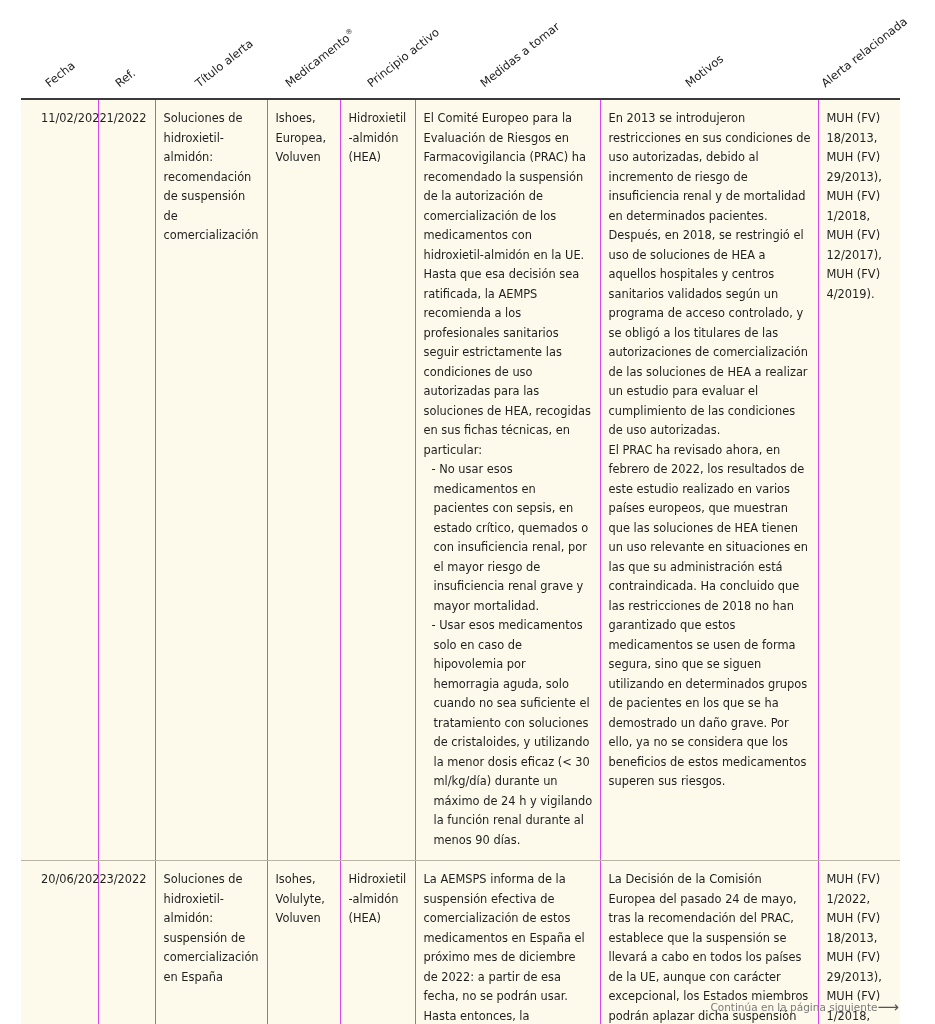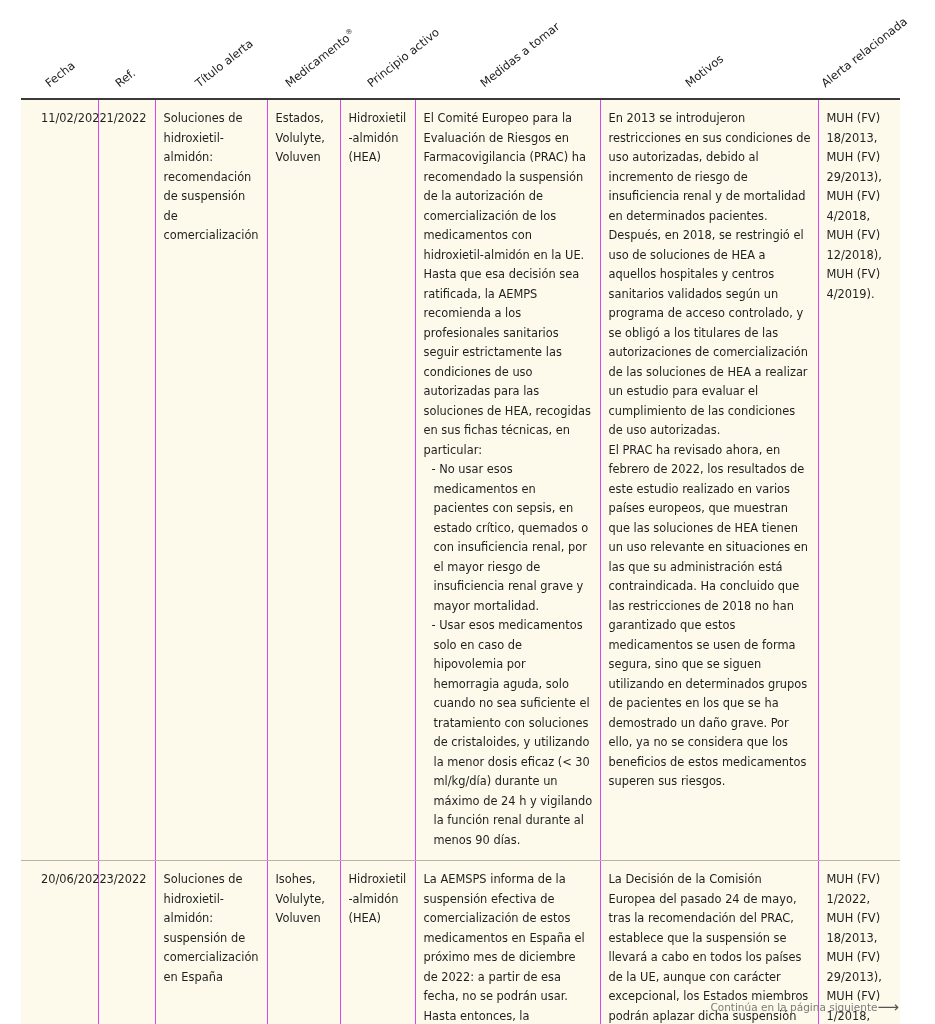--- a/index.html
+++ b/index.html
@@ -46,32 +46,32 @@
     <col style="width:75px">
       <col style="width:185px">
       <col style="width:218px">
       <col style="width:82px">
   </colgroup>
   <tbody>
       <tr class="row1">
     <td>11/02/2022</td>
     <td>1/2022</td>
     <td>Soluciones de hidroxietil-almidón: recomendación de suspensión de comercialización</td>
-    <td>Estados, Volulyte, Voluven</td>
+    <td>Ishoes, Europea, Voluven</td>
     <td>Hidroxietil -almidón (HEA)</td>
     <td>
       <div>El Comité Europeo para la Evaluación de Riesgos en Farmacovigilancia (PRAC) ha recomendado la suspensión de la autorización de comercialización de los medicamentos con hidroxietil-almidón en la UE. Hasta que esa decisión sea ratificada, la AEMPS recomienda a los profesionales sanitarios seguir estrictamente las condiciones de uso autorizadas para las soluciones de HEA, recogidas en sus fichas técnicas, en particular:</div>
       <div class="bullet">- No usar esos medicamentos en pacientes con sepsis, en estado crítico, quemados o con insuficiencia renal, por el mayor riesgo de insuficiencia renal grave y mayor mortalidad.</div>
       <div class="bullet">- Usar esos medicamentos solo en caso de hipovolemia por hemorragia aguda, solo cuando no sea suficiente el tratamiento con soluciones de cristaloides, y utilizando la menor dosis eficaz (&lt; 30 ml/kg/día) durante un máximo de 24 h y vigilando la función renal durante al menos 90 días.</div>
     </td>
     <td>
       <div>En 2013 se introdujeron restricciones en sus condiciones de uso autorizadas, debido al incremento de riesgo de insuficiencia renal y de mortalidad en determinados pacientes. Después, en 2018, se restringió el uso de soluciones de HEA a aquellos hospitales y centros sanitarios validados según un programa de acceso controlado, y se obligó a los titulares de las autorizaciones de comercialización de las soluciones de HEA a realizar un estudio para evaluar el cumplimiento de las condiciones de uso autorizadas.</div>
       <div>El PRAC ha revisado ahora, en febrero de 2022, los resultados de este estudio realizado en varios países europeos, que muestran que las soluciones de HEA tienen un uso relevante en situaciones en las que su administración está contraindicada. Ha concluido que las restricciones de 2018 no han garantizado que estos medicamentos se usen de forma segura, sino que se siguen utilizando en determinados grupos de pacientes en los que se ha demostrado un daño grave. Por ello, ya no se considera que los beneficios de estos medicamentos superen sus riesgos.</div>
     </td>
-    <td>MUH (FV) 18/2013, MUH (FV) 29/2013), MUH (FV) 4/2018, MUH (FV) 12/2018), MUH (FV) 4/2019).</td>
+    <td>MUH (FV) 18/2013, MUH (FV) 29/2013), MUH (FV) 1/2018, MUH (FV) 12/2017), MUH (FV) 4/2019).</td>
   </tr>
   <tr class="row2">
     <td>20/06/2022</td>
     <td>3/2022</td>
     <td>Soluciones de hidroxietil-almidón: suspensión de comercialización en España</td>
     <td>Isohes, Volulyte, Voluven</td>
     <td>Hidroxietil -almidón (HEA)</td>
     <td>
       <div>La AEMSPS informa de la suspensión efectiva de comercialización de estos medicamentos en España el próximo mes de diciembre de 2022: a partir de esa fecha, no se podrán usar. Hasta entonces, la administración de los mismos debe hacerse de acuerdo a las condiciones autorizadas (establecidas en sus fichas técnicas), en el tratamiento de la hipovolemia causada por hemorragia aguda cuando el tratamiento solo con cristaloides no se considere suficiente.</div>
     </td>

